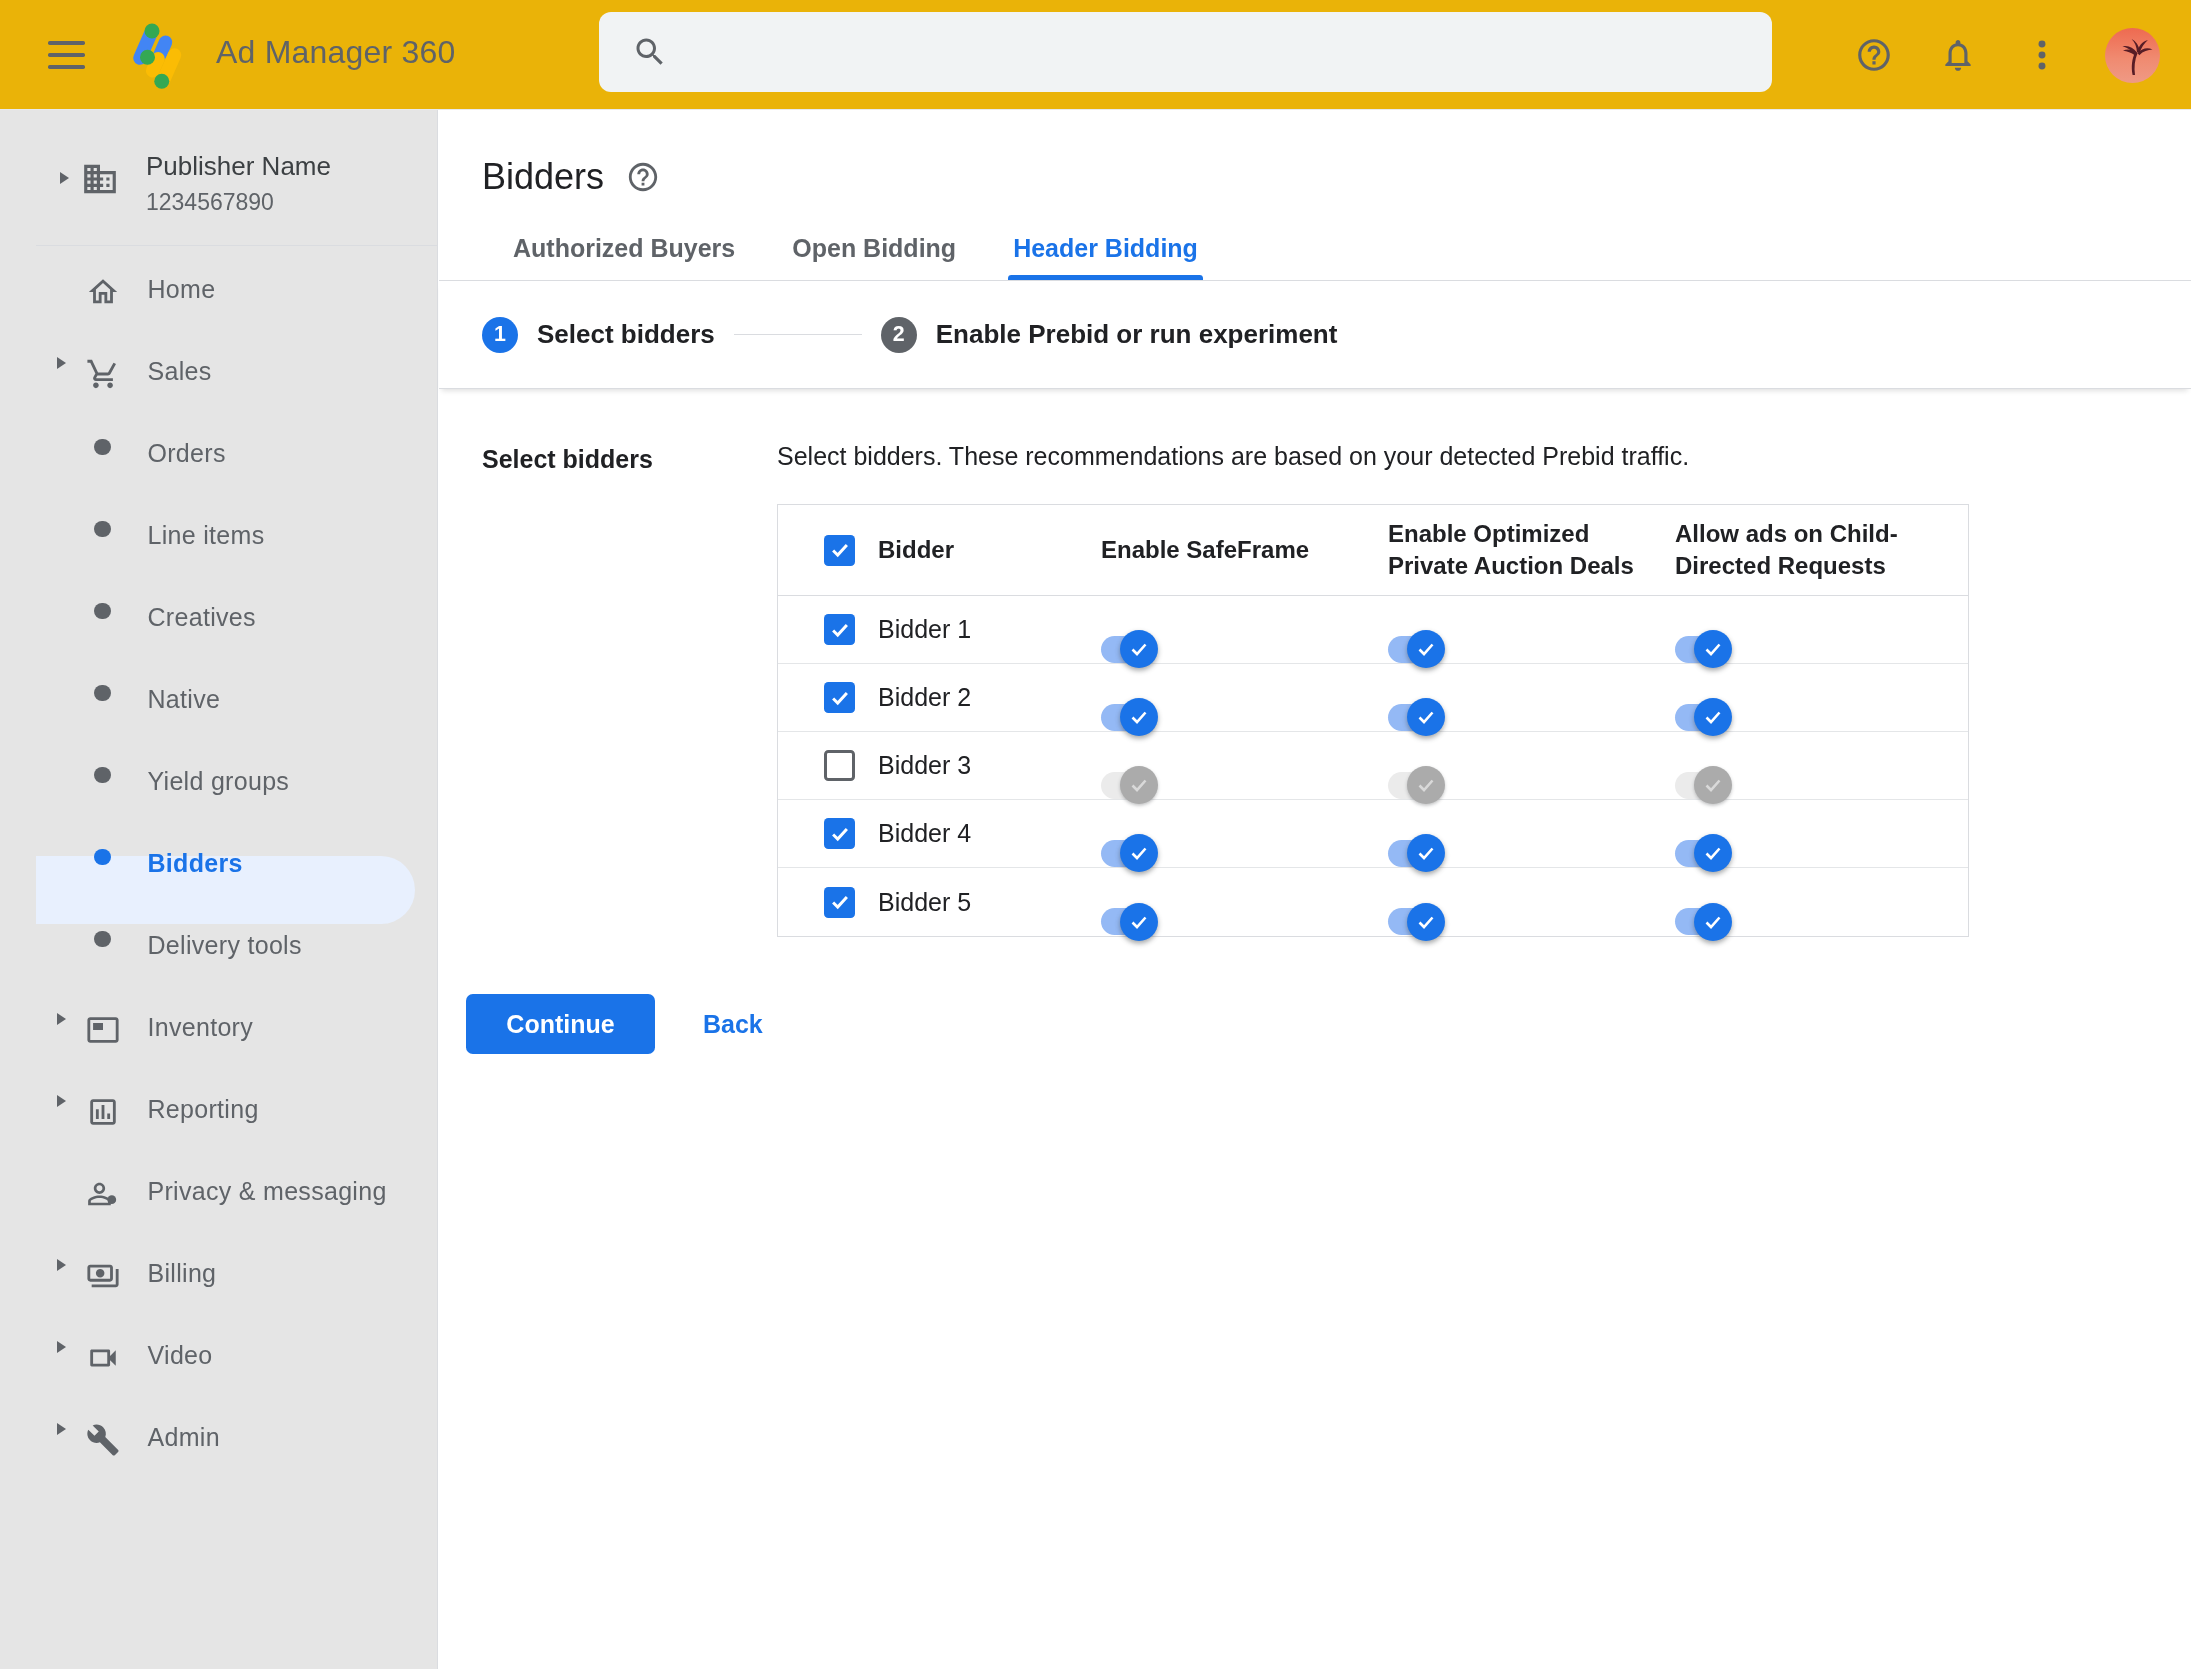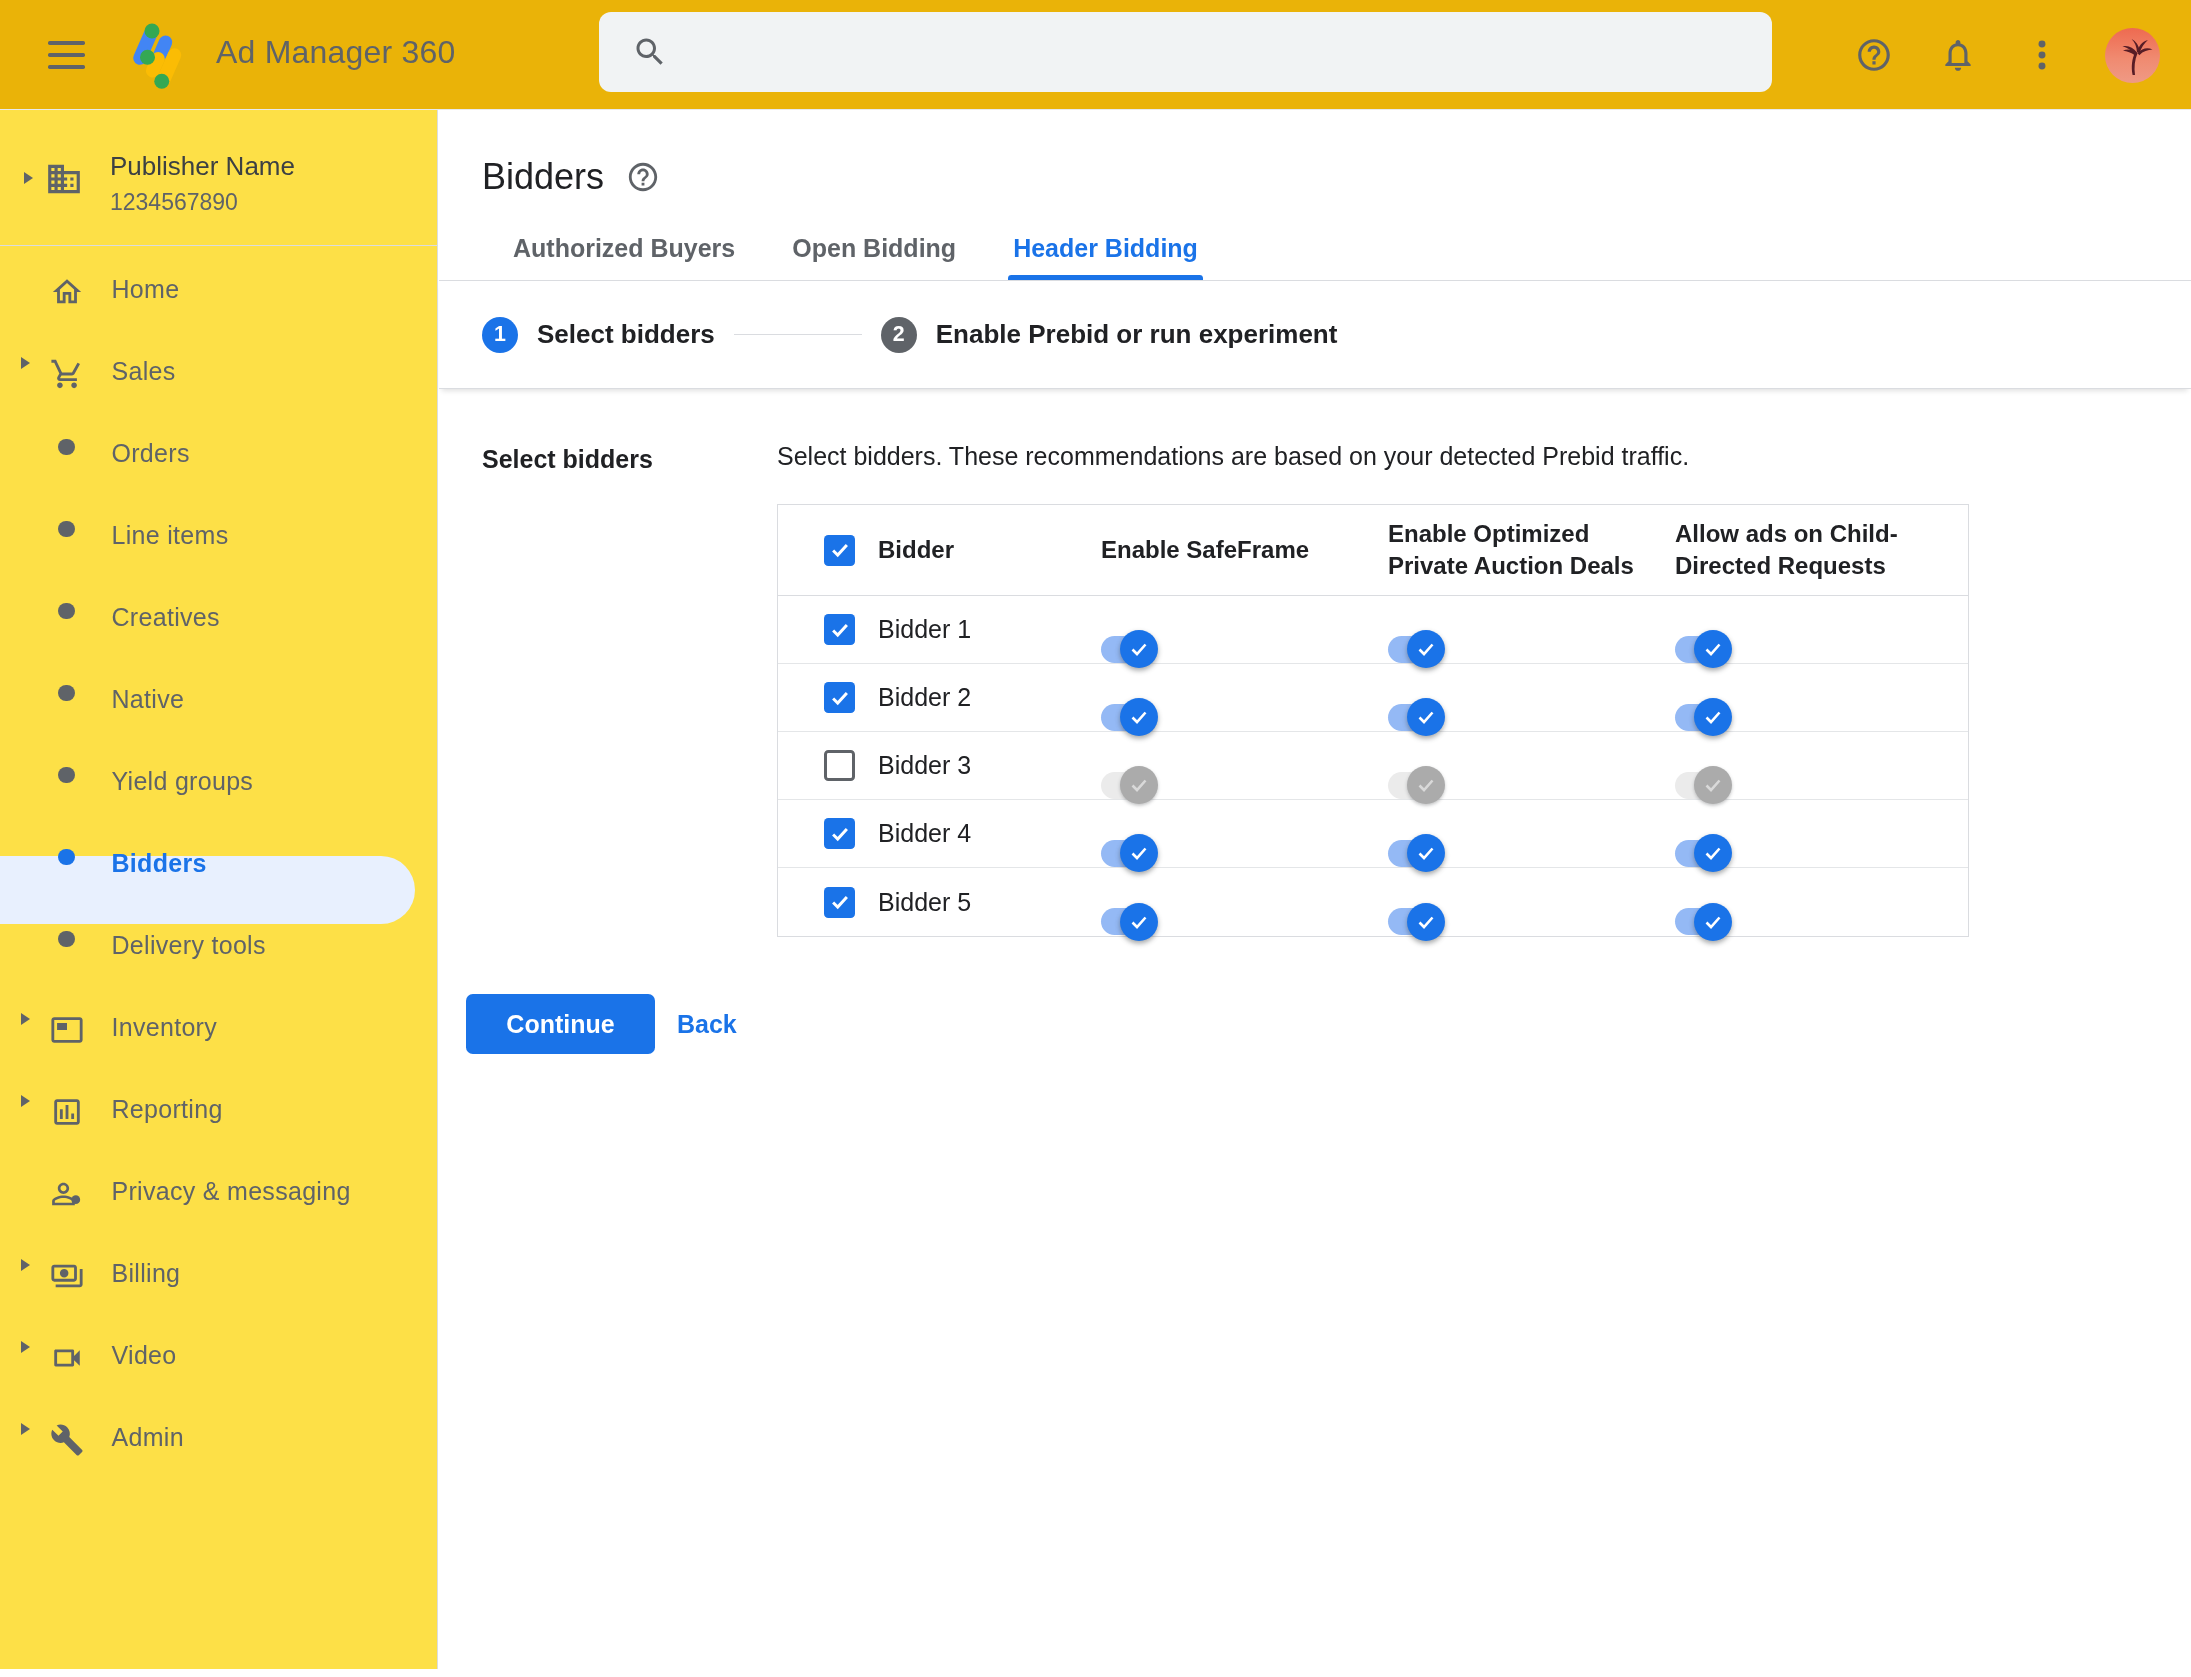--- a/index.html
+++ b/index.html
@@ -18,22 +18,22 @@
     background:#f1f3f4; border-radius:12px; display:flex; align-items:center; padding-left:33px; }
   .searchbar svg { width:36px; height:36px; fill:#5f6368; }
   .top-icons { position:absolute; right:31px; top:0; height:110px; display:flex; align-items:center; gap:43px; }
   .tool-icon { width:41px; height:41px; display:flex; align-items:center; justify-content:center; cursor:pointer; }
   .tool-icon svg { width:38px; height:38px; fill:#5f6368; }
   .avatar { width:55px; height:55px; border-radius:50%; overflow:hidden; cursor:pointer;
     background:linear-gradient(180deg,#ee6a50 0%,#f08a70 55%,#ef9a85 100%); position:relative; }
   .avatar svg { position:absolute; left:3.4px; top:3.4px; width:48px; height:48px; fill:#571d26; }
 
   
-  .sidebar { position:absolute; top:110px; left:0; width:438px; bottom:8px; background:#fde047;
-    border-right:0.9px solid #dadce0; }
+  .sidebar { position:absolute; top:110px; left:0; width:438px; bottom:8px; background:#e5e5e5;
+    border-right:0.9px solid #dadce0;padding-left:36px; }
   .publisher { height:136px; border-bottom:0.9px solid #dadce0; position:relative; cursor:pointer; }
   .publisher .caret-r { position:absolute; left:24px; top:62px; }
   .publisher .pub-icon { position:absolute; left:45px; top:50px; width:38px; height:38px; }
   .publisher .pub-icon svg { width:38px; height:38px; fill:#5f6368; }
   .pub-name { position:absolute; left:110px; top:41px; font-size:26px; color:#3c4043; }
   .pub-id { position:absolute; left:110px; top:79px; font-size:23px; color:#5f6368; }
 
   .nav { padding-top:29px; }
   .nav-item { height:82px; display:flex; align-items:flex-start; padding-left:20.5px; position:relative; cursor:pointer; }
   .caret-slot { width:27px; display:flex; align-items:center; }
@@ -100,21 +100,21 @@
   .toggle .thumb { position:absolute; left:19px; top:0.9px; width:38px; height:38px; border-radius:50%;
     display:flex; align-items:center; justify-content:center; }
   .toggle .thumb svg { width:24px; height:24px; }
   .toggle.on .track { background:#94b9f5; }
   .toggle.on .thumb { background:#1a73e8; box-shadow:0 2.6px 5.1px rgba(60,64,67,0.45); }
   .toggle.on .check-path { stroke:#ffffff; }
   .toggle.off .track { background:#ebebeb; }
   .toggle.off .thumb { background:#ababab; box-shadow:0 1.7px 3.4px rgba(60,64,67,0.3); }
   .toggle.off .check-path { stroke:#d9d9d9; }
 
-  .actions { display:flex; align-items:center; margin-top:57px; padding-left:27px; gap:22px; }
+  .actions { display:flex; align-items:center; margin-top:57px; padding-left:27px; gap:48px; }
   .btn-continue { width:189px; height:60px; background:#1a73e8; color:#fff; border:none;
     border-radius:6.8px; font-size:25px; font-weight:bold; font-family:"Liberation Sans",sans-serif; cursor:pointer; }
   .link-back { font-size:25px; font-weight:bold; color:#1a73e8; cursor:pointer; }
 </style>
 </head>
 <body>
 
 <div class="topbar">
   <div class="hamburger">
       <span></span>

